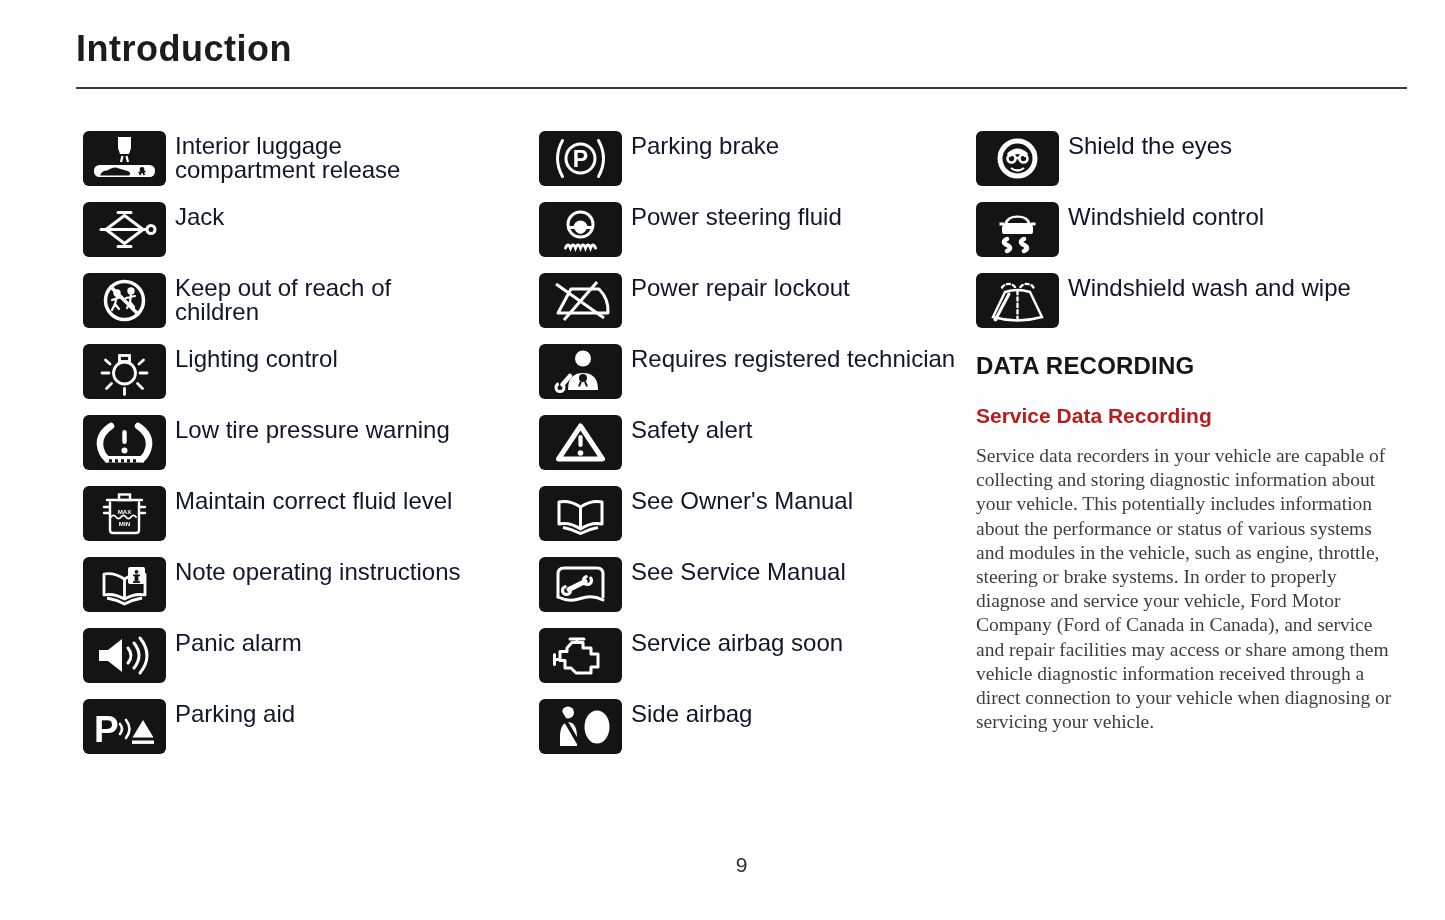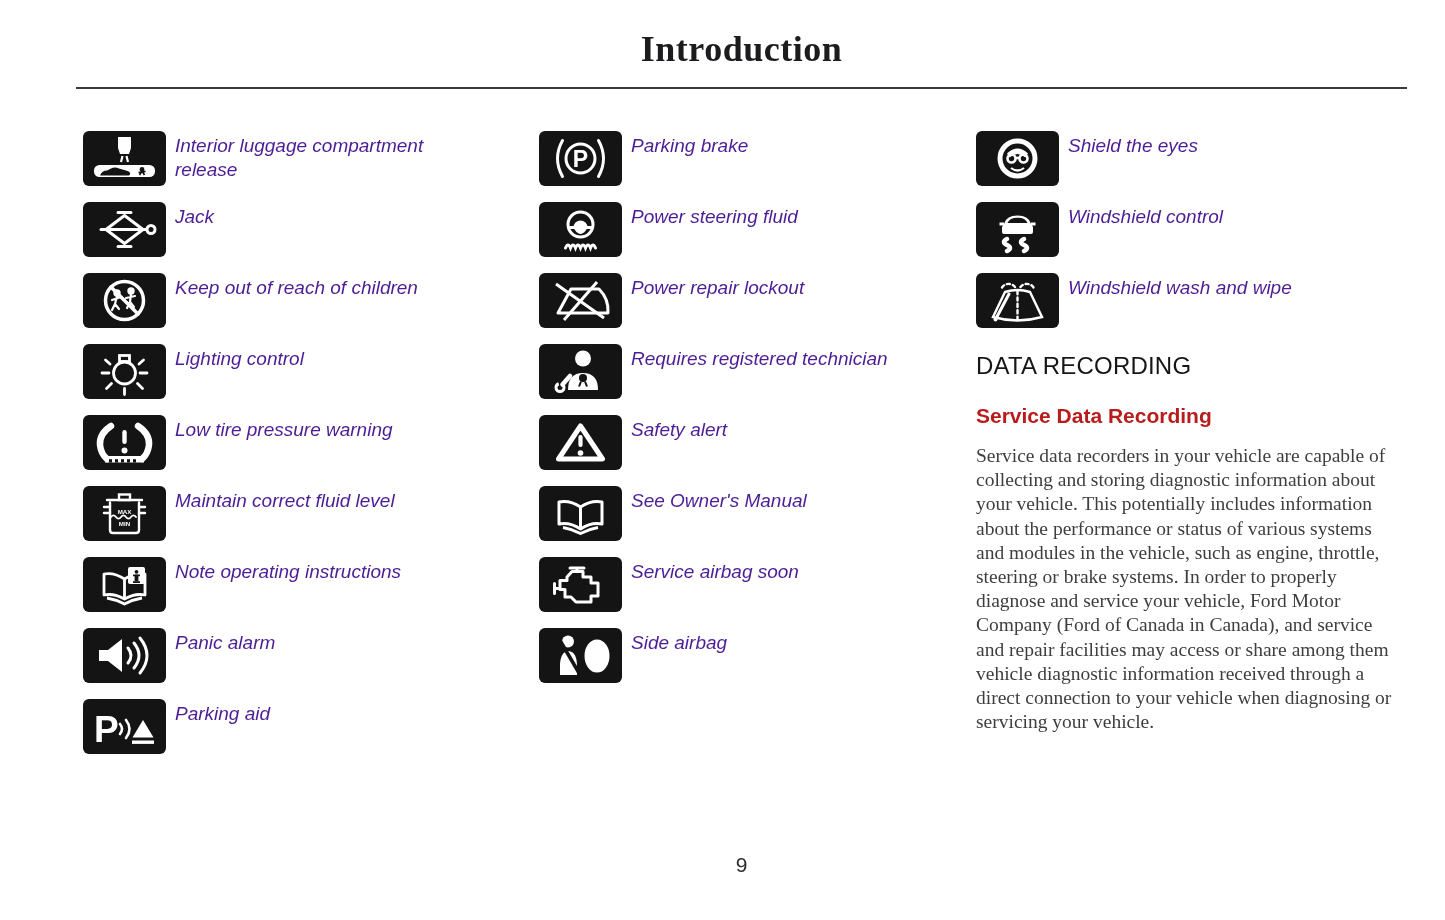--- a/index.html
+++ b/index.html
@@ -1,42 +1,42 @@
 <!DOCTYPE html>
 <html><head>
 <meta charset="utf-8">
 <style>
   * { margin:0; padding:0; box-sizing:border-box; }
   html,body { width:1445px; height:920px; background:#ffffff; font-family:"Liberation Sans", sans-serif; }
   .page { position:relative; width:1445px; height:920px; background:#fff; overflow:hidden; }
 
   .page-title {
     position:absolute; left:76px; top:28px; width:1331px;
-    text-align:center; font-family:Liberation Serif, serif;
+    text-align:left; font-family:Liberation Sans, sans-serif;
     font-weight:bold; font-size:36px; color:#1c1c1e; letter-spacing:0.5px;
   }
   .title-rule {
     position:absolute; left:76px; top:87px; width:1331px; height:0;
     border-top:2px solid #3a3a3a;
   }
 
   .col { position:absolute; top:131px; }
   .col1 { left:83px;  width:392px; }
   .col2 { left:539px; width:434px; }
   .col3 { left:976px; width:420px; }
 
   .symbol-row { display:flex; align-items:flex-start; gap:9px; margin-bottom:16px; }
   .sym { flex:none; width:83px; height:55px; }
   .sym svg { display:block; width:83px; height:55px; }
   .symbol-label {
-    font-size:19px; line-height:24px; color:#4c1d95; padding-top:3px;font-style:italic;
+    font-size:24px; line-height:24px; color:#0f172a; padding-top:3px;
   }
 
   .dr-heading {
-    margin-top:24px; font-size:24px; font-weight:normal; color:#161618; letter-spacing:0.2px;
+    margin-top:24px; font-size:24px; font-weight:bold; color:#161618; letter-spacing:0.2px;
   }
   .dr-subheading {
     margin-top:24px; font-size:21px; font-weight:bold; color:#b91c1c;
   }
   .dr-body {
     margin-top:16px; width:420px; font-size:19.5px; line-height:24.2px; color:#3e3e40;font-family:Liberation Serif, serif;
   }
 
   .page-number {
     position:absolute; left:76px; top:853px; width:1331px;
@@ -296,20 +296,35 @@
           <g stroke="#fff" stroke-width="3" fill="none" stroke-linejoin="round">
             <path d="M41.5 21 Q31 14 20 16 V38 Q31 36 41.5 43 Q52 36 63 38 V16 Q52 14 41.5 21 Z"></path>
             <path d="M41.5 21 V43"></path>
             <path d="M24 41.5 Q33 43 41.5 47.5 Q50 43 59 41.5"></path>
           </g>
         </svg>
       </span>
       <span class="symbol-label">See Owner's Manual</span>
     </div>
 
+    <div class="symbol-row">
+      <span class="sym">
+        <svg viewBox="0 0 83 55">
+            <rect class="bg" width="83" height="55" rx="6"></rect>
+          <g stroke="#fff" fill="none" stroke-linejoin="round" stroke-linecap="round">
+            <path stroke-width="3" d="M19 40 V17 q0 -6 6 -6 h33 q6 0 6 6 v23"></path>
+            <path stroke-width="3" d="M19 40 Q30 45.5 41.5 41.5 Q53 37.5 64 43"></path>
+            <path stroke-width="5" d="M30 32.5 L46 24.5"></path>
+            <circle cx="27.5" cy="33.5" r="4" stroke-width="3.2" stroke-dasharray="17 5"></circle>
+            <circle cx="48.5" cy="23.5" r="4" stroke-width="3.2" stroke-dasharray="17 5"></circle>
+          </g>
+        </svg>
+      </span>
+      <span class="symbol-label">See Service Manual</span>
+    </div>
 
     <div class="symbol-row">
       <span class="sym">
         <svg viewBox="0 0 83 55">
             <rect class="bg" width="83" height="55" rx="6"></rect>
           <g stroke="#fff" stroke-width="3" fill="none" stroke-linejoin="round" stroke-linecap="round">
             <path d="M28 20 l5 -5.5 h11 v5.5 h8 v6 h7 v13 h-7 v6 h-15 l-5 -5 h-6 v-7.5 h-5 v-9 h7 z"></path>
             <path d="M31 11 h14 M38 11 v3.5"></path>
             <path d="M15.5 26.5 v10 M15.5 31.5 h5.5"></path>
           </g>

